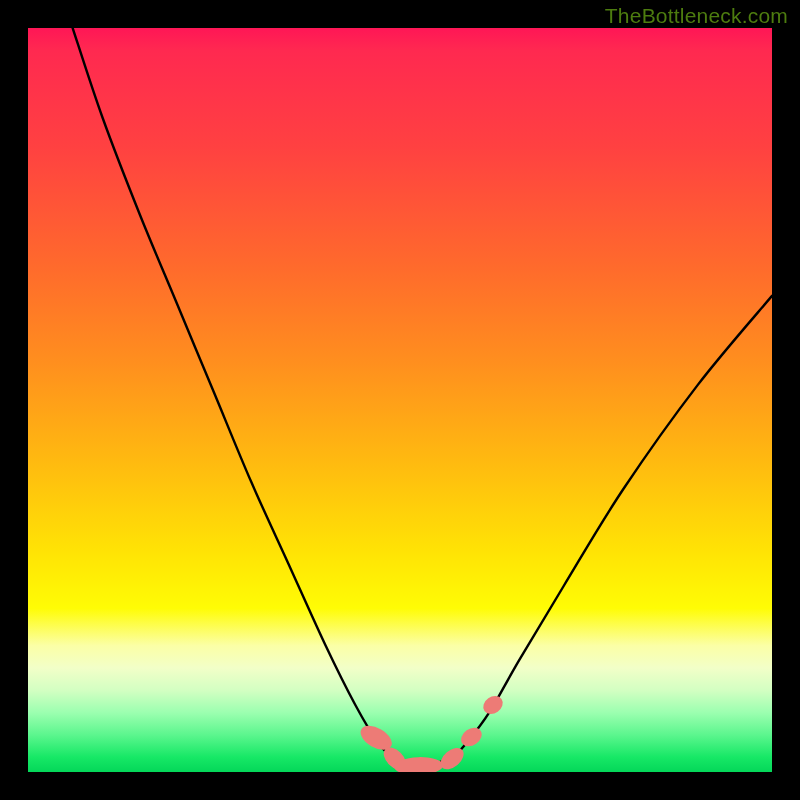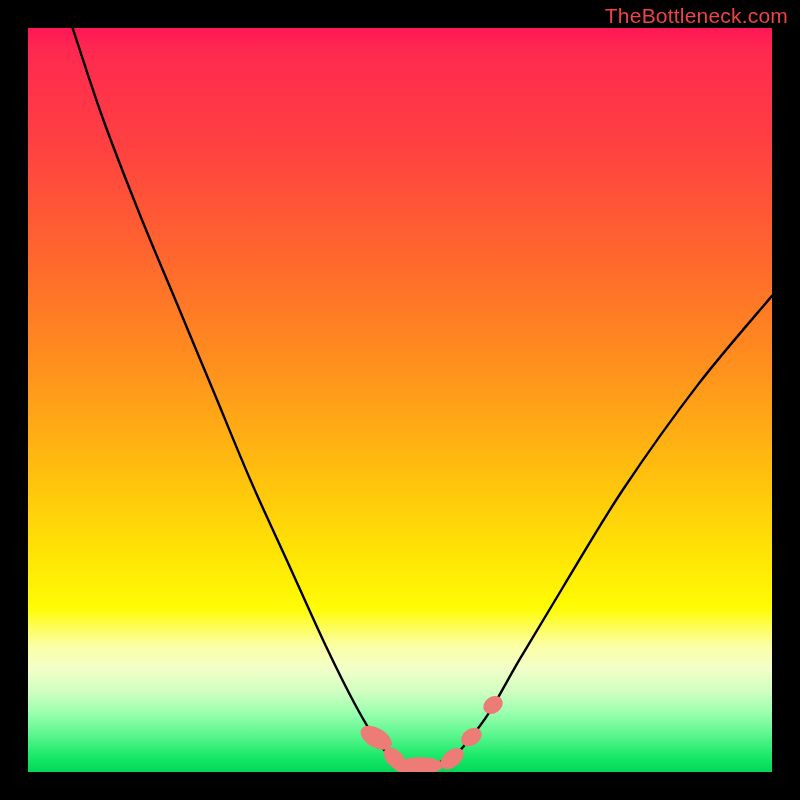--- a/index.html
+++ b/index.html
@@ -46,21 +46,21 @@
     position: absolute;
     left: 0;
     top: 0;
     width: 744px;
     height: 744px;
   }
   .watermark {
     position: absolute;
     top: 4px;
     right: 12px;
-    color: #ef4444;
+    color: #4d7c0f;
     font-size: 21px;
     font-weight: 400;
     letter-spacing: 0.2px;
     user-select: none;
   }
 </style>
 </head>
 <body>
 
 <div class="frame">

